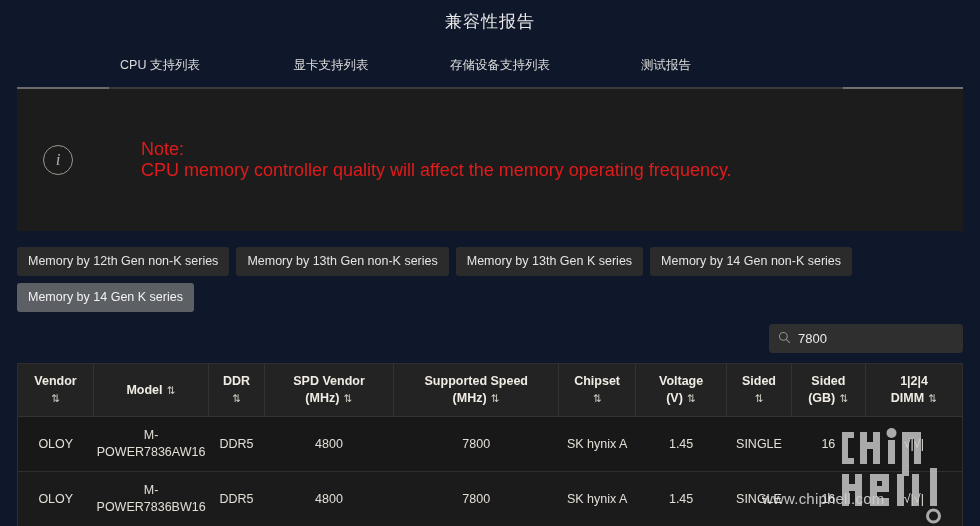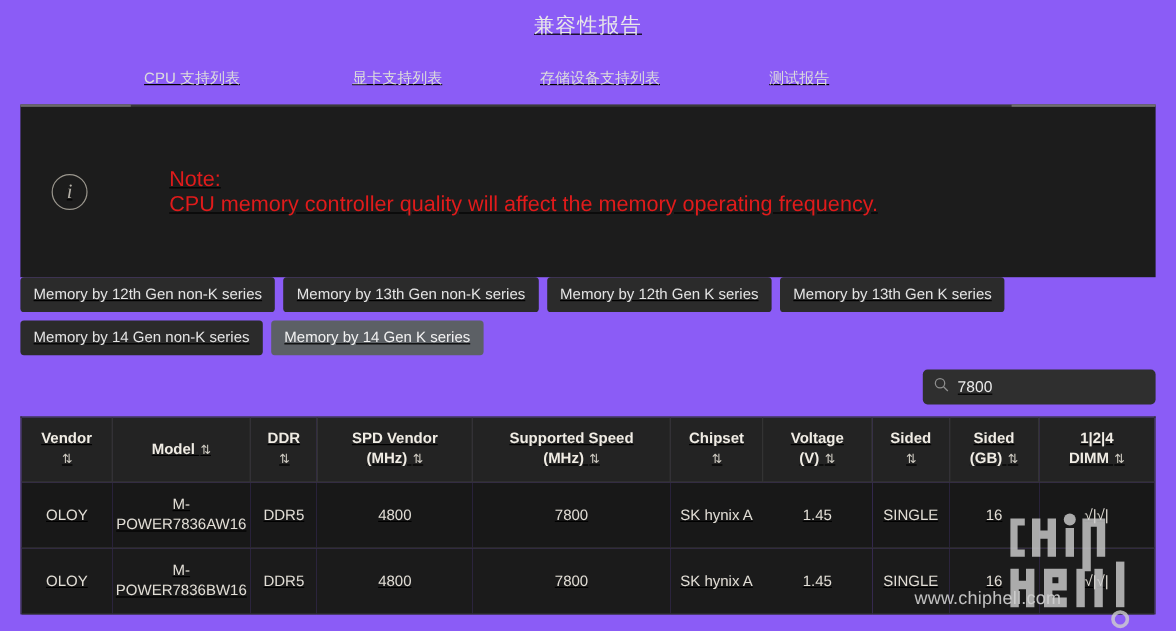--- a/index.html
+++ b/index.html
@@ -5,22 +5,21 @@
   * { box-sizing: border-box; margin: 0; padding: 0; }
   html, body {
     width: 980px; height: 526px;
     background: #0d0d0d;
     font-family: "Liberation Sans", "DejaVu Sans", sans-serif;
     overflow: hidden;
   }
   #page {
     position: relative;
     width: 980px; height: 526px;
-    background: #8b5cf6;
-    text-decoration: underline;
+    background: #0f172a;
   }
 
   
   .page-title {
     text-align: center;
     color: #e8e8e8;
     font-size: 17px;
     font-weight: 400;
     padding-top: 10px;
     letter-spacing: 1px;
@@ -96,21 +95,21 @@
     line-height: 21px;
   }
   .note-update {
     color: #dcdcdc;
     font-size: 12.5px;
     margin-top: 20px;
   }
 
   
   .chips {
-    margin: 0 17px 0 17px;
+    margin: 16px 17px 0 17px;
     display: flex;
     flex-wrap: wrap;
     gap: 7px 7px;
   }
   .chip {
     background: #2b2b2b;
     color: #e4e4e4;
     font-size: 12.5px;
     border-radius: 3px;
     padding: 7px 11px 8px 11px;
@@ -228,21 +227,20 @@
     </div>
     <div class="note-body">
       <div class="note-warn">Note:</div>
       <div class="note-warn">CPU memory controller quality will affect the memory operating frequency.</div>
     </div>
   </div>
 
   <div class="chips">
     <button class="chip">Memory by 12th Gen non-K series</button>
     <button class="chip">Memory by 13th Gen non-K series</button>
-    <button class="chip">Memory by 12th Gen K series</button>
     <button class="chip">Memory by 13th Gen K series</button>
     <button class="chip">Memory by 14 Gen non-K series</button>
     <button class="chip active">Memory by 14 Gen K series</button>
   </div>
 
   <div class="search-row">
     <div class="search-box">
       <span class="search-icon">
         <svg width="13" height="13" viewBox="0 0 16 16">
           <circle cx="6.6" cy="6.6" r="4.8" fill="none" stroke="#c9c9c9" stroke-width="1.3"></circle>

